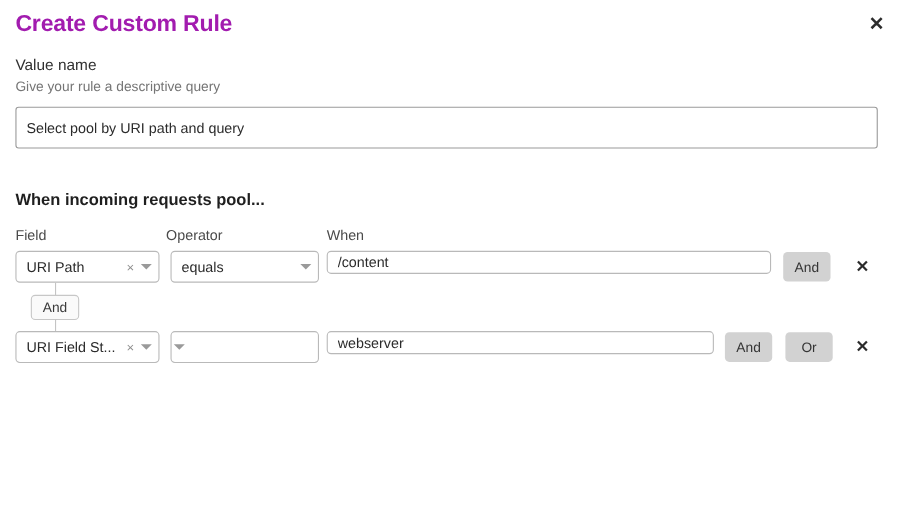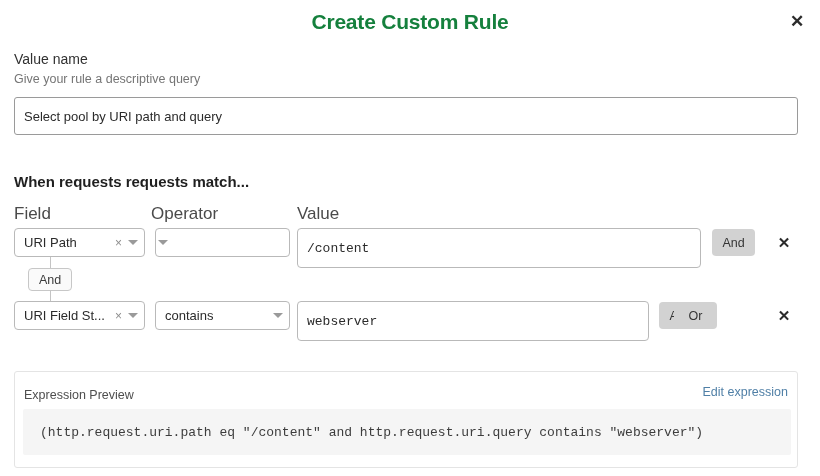--- a/index.html
+++ b/index.html
@@ -24,24 +24,23 @@
   .modal-header {
     position: absolute;
     left: 14px;
     top: 8px;
     width: 792px;
     height: 30px;
   }
   .modal-title {
     font-size: 21px;
     font-weight: bold;
-    color: #15803d;
+    color: #a21caf;
     letter-spacing: -0.2px;
     line-height: 28px;
-    text-align: center;
   }
   .close-btn {
     position: absolute;
     right: -2px;
     top: 2px;
     width: 22px;
     height: 22px;
     display: flex;
     align-items: center;
     justify-content: center;
@@ -86,21 +85,21 @@
     position: absolute;
     left: 14px;
     top: 173px;
     font-size: 15px;
     font-weight: bold;
     color: #1f1f1f;
   }
   .col-labels { position: absolute; left: 14px; top: 206px; width: 784px; height: 16px; }
   .col-label {
     position: absolute;
-    font-size: 17px;
+    font-size: 13px;
     color: #4a4a4a;
     line-height: 15px;
   }
   .col-label.field { left: 0; }
   .col-label.operator { left: 137px; }
   .col-label.value { left: 283px; }
 
   
   .cond-row { position: absolute; left: 14px; height: 29px; }
   .cond-row.r1 { top: 228px; }
@@ -145,25 +144,25 @@
     display: block;
     width: 0; height: 0;
     border-left: 5px solid transparent;
     border-right: 5px solid transparent;
     border-top: 5px solid #9a9a9a;
   }
 
   .value-input {
     position: absolute;
     left: 283px;
-    height: 40px;
+    height: 21px;
     border: 1px solid #b9b9b9;
     border-radius: 4px;
     background: #fff;
-    font-family: Liberation Mono, monospace;
+    font-family: Liberation Sans, sans-serif;
     font-size: 13px;
     color: #2b2b2b;
     padding: 0 9px;
     outline: none;
   }
   .cond-row.r1 .value-input { width: 404px; }
   .cond-row.r2 .value-input { width: 352px; }
 
   .logic-btn {
     position: absolute;
@@ -174,21 +173,21 @@
     background: #d2d2d2;
     font-family: "Liberation Sans", sans-serif;
     font-size: 12.5px;
     color: #353535;
     cursor: pointer;
     top: 1px;
     padding: 0 10px;
   }
   .cond-row.r1 .logic-and { left: 698px; }
   .cond-row.r2 .logic-and { left: 645px; }
-  .cond-row.r2 .logic-or  { left: 660px; }
+  .cond-row.r2 .logic-or  { left: 700px; }
 
   .row-delete {
     position: absolute;
     top: 4px;
     width: 20px;
     height: 20px;
     display: flex;
     align-items: center;
     justify-content: center;
     background: none;
@@ -290,71 +289,64 @@
     <div class="modal-title">Create Custom Rule</div>
     <button class="close-btn">✕</button>
   </div>
 
   <div class="section-rulename">
     <div class="label-strong">Value name</div>
     <div class="label-help">Give your rule a descriptive query</div>
     <input class="text-input" type="text" value="Select pool by URI path and query" style="">
   </div>
 
-  <div class="section-heading">When requests requests match...</div>
+  <div class="section-heading">When incoming requests pool...</div>
 
   <div class="col-labels">
     <span class="col-label field">Field</span>
     <span class="col-label operator">Operator</span>
-    <span class="col-label value">Value</span>
+    <span class="col-label value">When</span>
   </div>
 
   <div class="cond-row r1">
     <div class="select-box select-field">
       <span class="select-text">URI Path</span>
+      <span class="clear-x">×</span>
+      <span class="caret">
+          <i></i>
+        </span>
+    </div>
+    <div class="select-box select-operator">
+      <span class="select-text">equals</span>
+      <span class="caret">
+          <i></i>
+        </span>
+    </div>
+    <input class="value-input" type="text" value="/content" style="">
+    <button class="logic-btn logic-and">And</button>
+    <button class="row-delete">✕</button>
+  </div>
+
+  <div class="connector-line"></div>
+  <div class="connector-badge">And</div>
+  <div class="connector-line lower"></div>
+
+  <div class="cond-row r2">
+    <div class="select-box select-field">
+      <span class="select-text">URI Field St...</span>
       <span class="clear-x">×</span>
       <span class="caret">
           <i></i>
         </span>
     </div>
     <div class="select-box select-operator">
       <span class="caret">
           <i></i>
         </span>
     </div>
-    <input class="value-input" type="text" value="/content" style="">
-    <button class="logic-btn logic-and">And</button>
-    <button class="row-delete">✕</button>
-  </div>
-
-  <div class="connector-line"></div>
-  <div class="connector-badge">And</div>
-  <div class="connector-line lower"></div>
-
-  <div class="cond-row r2">
-    <div class="select-box select-field">
-      <span class="select-text">URI Field St...</span>
-      <span class="clear-x">×</span>
-      <span class="caret">
-          <i></i>
-        </span>
-    </div>
-    <div class="select-box select-operator">
-      <span class="select-text">contains</span>
-      <span class="caret">
-          <i></i>
-        </span>
-    </div>
     <input class="value-input" type="text" value="webserver" style="">
     <button class="logic-btn logic-and">And</button>
     <button class="logic-btn logic-or">Or</button>
     <button class="row-delete">✕</button>
   </div>
 
-  <div class="preview-panel">
-    <div class="preview-head">
-      <span class="preview-label">Expression Preview</span>
-      <a class="edit-link">Edit expression</a>
-    </div>
-    <div class="preview-code">(http.request.uri.path eq "/content" and http.request.uri.query contains "webserver")</div>
-  </div>
 
 </div>
 
 </body></html>

